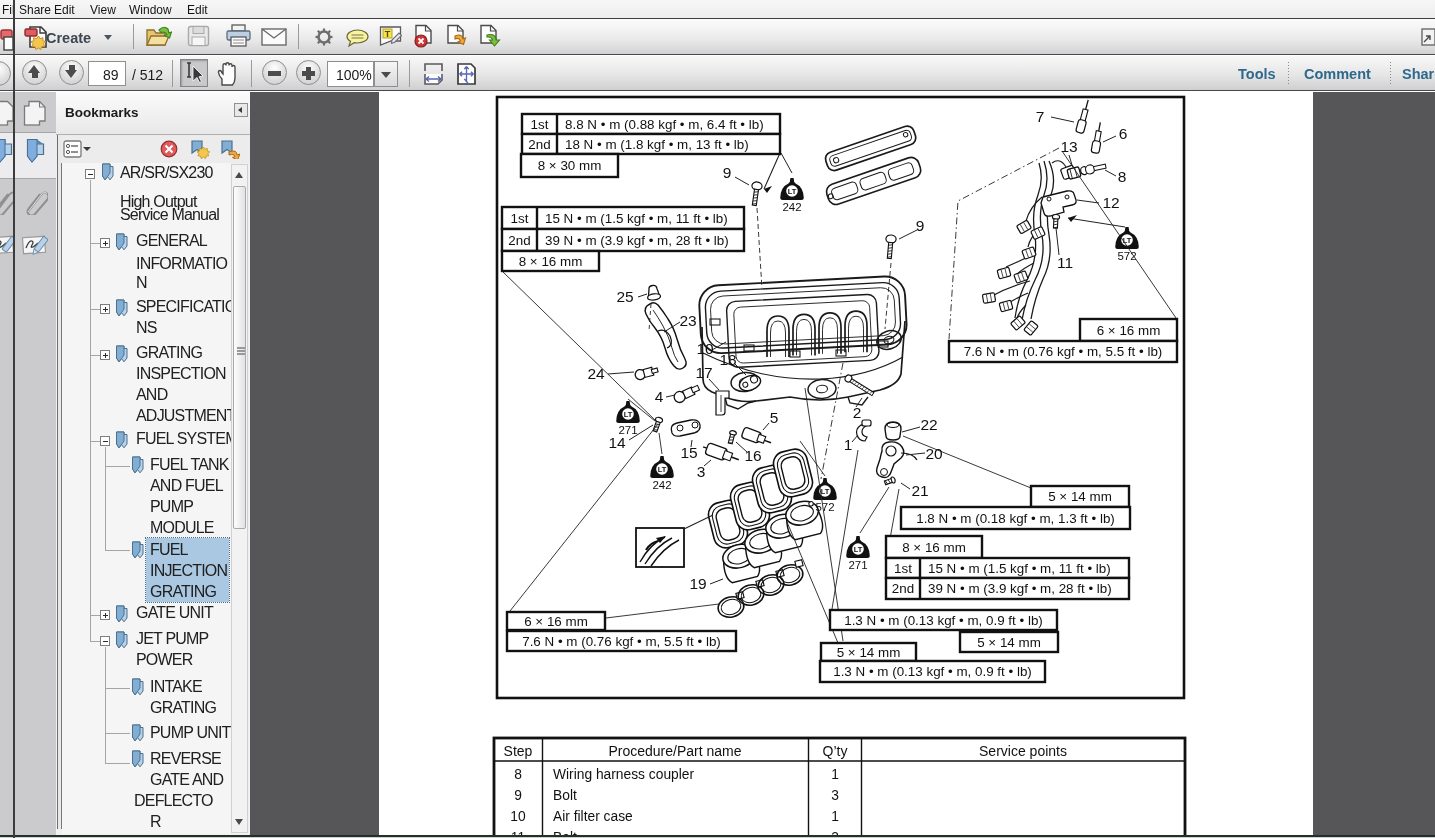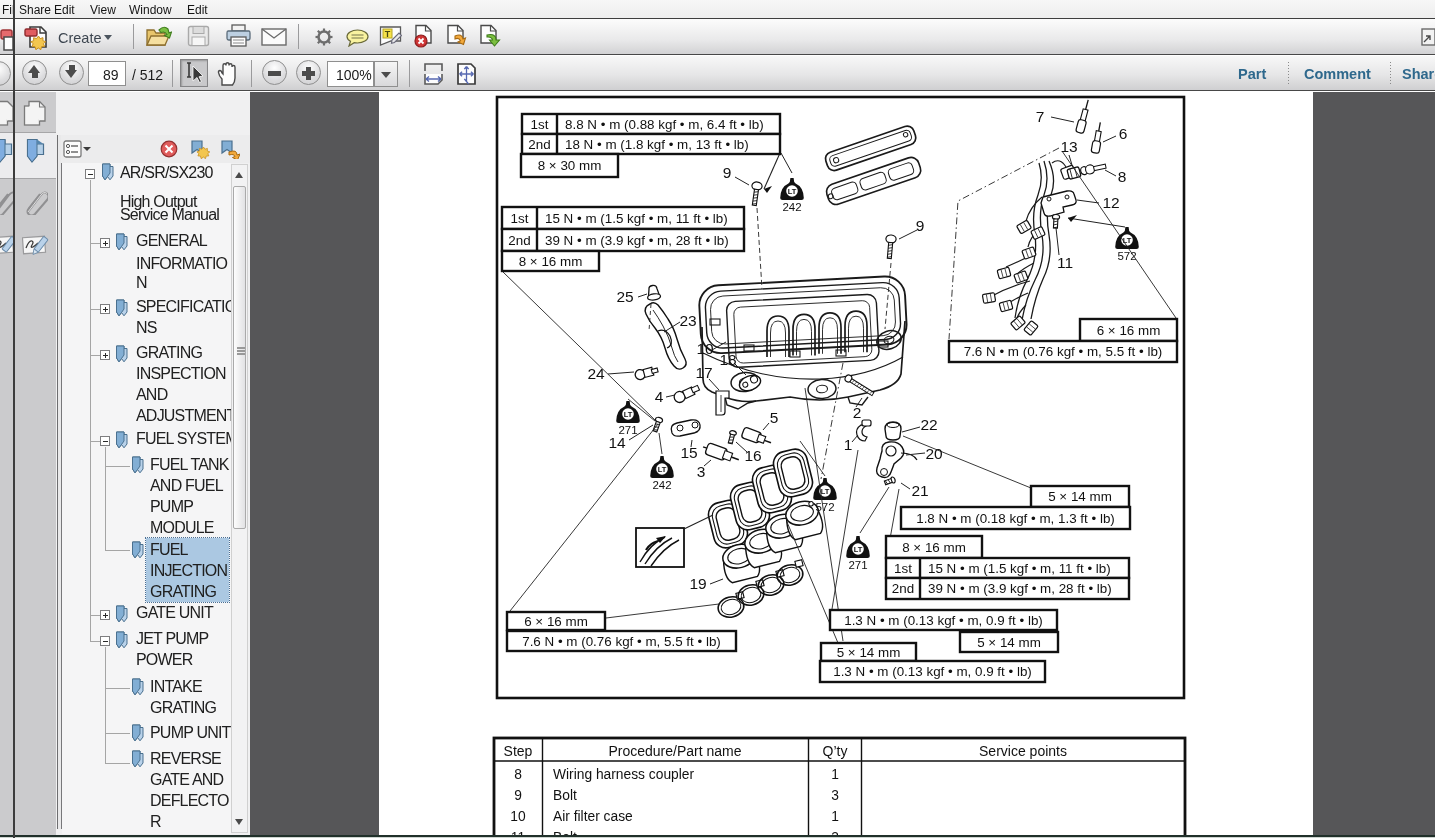--- a/index.html
+++ b/index.html
@@ -48,21 +48,21 @@
       <rect x="1" y="2" width="11" height="9" rx="2" fill="#e66a6d" stroke="#a03537" stroke-width="1.5"></rect>
       <rect x="4" y="9" width="9" height="13" fill="#fdfdfd" stroke="#4a4a4a" stroke-width="1.5"></rect>
     </svg>
 
  <svg class="toolbtn" style="left:24px;top:4px" width="26" height="27" viewBox="0 0 26 27">
   <path d="M6,4 L17,4 L22,9 L22,24 L6,24 Z" fill="#fdfdfd" stroke="#3a3a3a" stroke-width="1.6"></path>
   <path d="M16,4 L16,10 L22,10" fill="none" stroke="#3a3a3a" stroke-width="1.4"></path>
   <rect x="1" y="6" width="12" height="7" rx="1.5" fill="#e05c60" stroke="#8e2b2e" stroke-width="1.4"></rect>
   <path d="M14.5,13 l1.6,2.6 2.9,-0.9 -0.1,3 2.9,1 -2.4,1.9 1.2,2.8 -3,0.3 -0.8,3 -2.5,-1.8 -2.5,1.8 -0.8,-3 -3,-0.3 1.2,-2.8 -2.4,-1.9 2.9,-1 -0.1,-3 2.9,0.9 Z" fill="#f3c64f" stroke="#c89022" stroke-width="1"></path>
  </svg>
- <span style="position:absolute;left:58px;top:11px;font-size:14.5px;font-weight:normal;color:#3d4650">Create</span>
+ <span style="position:absolute;left:46px;top:11px;font-size:14.5px;font-weight:bold;color:#3d4650">Create</span>
  <div style="position:absolute;left:104px;top:16px;width:0;height:0;border-left:4.5px solid transparent;border-right:4.5px solid transparent;border-top:5px solid #4c555f"></div>
  <div class="vsep" style="left:133px;top:5px;height:25px"></div>
 
  <svg class="toolbtn" style="left:145px;top:5px" width="27" height="25" viewBox="0 0 27 25">
   <path d="M2,21 L2,6 L9,6 L11,9 L20,9 L20,21 Z" fill="#e8c56c" stroke="#8d6f2f" stroke-width="1.3"></path>
   <path d="M2,21 L6,12 L24,12 L20,21 Z" fill="#f5dfa0" stroke="#8d6f2f" stroke-width="1.3"></path>
   <path d="M14,6 q5,-5 9,-1 l1,4 l2.5,-1 l-2,6 l-5,-2.5 l2.5,-1 q-2,-3.5 -6,-2 Z" fill="#7bc043" stroke="#3f7d1c" stroke-width="1.1"></path>
  </svg>
 
  <svg class="toolbtn" style="left:187px;top:6px" width="23" height="22" viewBox="0 0 23 22">
@@ -175,21 +175,21 @@
  <svg class="toolbtn" style="left:424px;top:7px" width="19" height="22" viewBox="0 0 19 22">
   <path d="M1,8 L1,1 L18,1 L18,8" fill="none" stroke="#5a5a5a" stroke-width="1.6"></path>
   <path d="M1,11 L1,21 L14,21 L18,17 L18,11" fill="#fdfdfd" stroke="#5a5a5a" stroke-width="1.6"></path>
   <path d="M2,16 L17,16 M2,16 l3,-2.5 M2,16 l3,2.5 M17,16 l-3,-2.5 M17,16 l-3,2.5" stroke="#5567b0" stroke-width="1.4" fill="none"></path>
  </svg>
 
  <svg class="toolbtn" style="left:457px;top:7px" width="19" height="22" viewBox="0 0 19 22">
   <path d="M1,1 L14,1 L18,5 L18,21 L1,21 Z" fill="#fdfdfd" stroke="#3a3a3a" stroke-width="1.7"></path>
   <path d="M9.5,3.5 L9.5,18.5 M9.5,3.5 l-2.2,2.6 M9.5,3.5 l2.2,2.6 M9.5,18.5 l-2.2,-2.6 M9.5,18.5 l2.2,2.6 M2.5,11 L16.5,11 M2.5,11 l2.6,-2.2 M2.5,11 l2.6,2.2 M16.5,11 l-2.6,-2.2 M16.5,11 l-2.6,2.2" stroke="#5567b0" stroke-width="1.3" fill="none"></path>
  </svg>
- <span style="position:absolute;left:1238px;top:10px;font-size:14.5px;font-weight:bold;color:#2e688c">Part</span>
+ <span style="position:absolute;left:1238px;top:10px;font-size:14.5px;font-weight:bold;color:#2e688c">Tools</span>
  <div class="dotsep" style="left:1288px;top:6px;height:22px"></div>
  <span style="position:absolute;left:1304px;top:10px;font-size:14.5px;font-weight:bold;color:#2e688c">Comment</span>
  <div class="dotsep" style="left:1390px;top:6px;height:22px"></div>
  <span style="position:absolute;left:1402px;top:10px;font-size:14.5px;font-weight:bold;color:#2e688c">Share</span>
 </div>
 
 <div id="bgcol">
  <div style="position:absolute;left:0;top:0;width:13px;height:41px;border-bottom:1px solid #a6a6a8"></div>
  <svg style="position:absolute;left:-9px;top:8px" width="24" height="27" viewBox="0 0 24 27">
   <rect x="1.5" y="6" width="15" height="19" fill="#f4f4f4" stroke="#7a7a7a" stroke-width="1.3"></rect>
@@ -231,20 +231,25 @@
  <svg style="position:absolute;left:7px;top:140px" width="28" height="26" viewBox="0 0 28 26">
   <rect x="1" y="5" width="22" height="16" fill="#f6f6f6" stroke="#9a9a9c" stroke-width="1.2" transform="rotate(-4 12 13)"></rect>
   <path d="M4,16 q3,-8 6,-7 q2,1 0,4 q-2,3 1,2 q3,-2 5,-4" fill="none" stroke="#3a3a3a" stroke-width="1.3"></path>
   <g transform="rotate(38 18 14)">
         <rect x="15" y="4" width="5.5" height="16" rx="1" fill="#b9d2ea" stroke="#6a8aa8" stroke-width="1"></rect>
         <path d="M15,20 L17.7,25 L20.5,20 Z" fill="#d8e6f2" stroke="#6a8aa8" stroke-width="0.8"></path>
       </g>
  </svg>
 </div>
 <div id="panel">
+ <div id="phead">
+  <span style="position:absolute;left:9px;top:13px;font-size:13.5px;font-weight:bold;color:#1a1a1a">Bookmarks</span>
+  <div style="position:absolute;left:178px;top:11px;width:14px;height:14px;background:#e8e8e9;border:1px solid #909092"></div>
+  <div style="position:absolute;left:182px;top:15px;width:0;height:0;border-top:3.5px solid transparent;border-bottom:3.5px solid transparent;border-right:4.5px solid #3a3a3a"></div>
+ </div>
  <div id="ptool">
   <svg style="position:absolute;left:7px;top:5px" width="19" height="18" viewBox="0 0 19 18">
         <rect x="1" y="1" width="17" height="16" rx="2" fill="#fdfdfd" stroke="#7a7a7a" stroke-width="1.3"></rect>
         <circle cx="5" cy="6" r="1.6" fill="none" stroke="#555" stroke-width="1"></circle>
         <circle cx="5" cy="12" r="1.6" fill="none" stroke="#555" stroke-width="1"></circle>
         <line x1="8" y1="6" x2="15" y2="6" stroke="#555" stroke-width="1.3"></line>
         <line x1="8" y1="12" x2="15" y2="12" stroke="#555" stroke-width="1.3"></line>
       </svg>
   <div style="position:absolute;left:27px;top:12px;width:0;height:0;border-left:4px solid transparent;border-right:4px solid transparent;border-top:4.5px solid #3a3a3a"></div>
   <svg style="position:absolute;left:104px;top:5px" width="18" height="18" viewBox="0 0 18 18">
@@ -373,21 +378,21 @@
       <div class="tl" style="left:88px;top:399px">INJECTION</div>
       <div class="tl" style="left:88px;top:420px">GRATING</div>
       <div class="tl" style="left:74px;top:441px">GATE UNIT</div>
       <div class="tl" style="left:74px;top:467px">JET PUMP</div>
       <div class="tl" style="left:74px;top:488px">POWER</div>
       <div class="tl" style="left:88px;top:515px">INTAKE</div>
       <div class="tl" style="left:88px;top:536px">GRATING</div>
       <div class="tl" style="left:88px;top:561px">PUMP UNIT</div>
       <div class="tl" style="left:88px;top:587px">REVERSE</div>
       <div class="tl" style="left:88px;top:608px">GATE AND</div>
-      <div class="tl" style="left:88px;top:629px">DEFLECTO</div>
+      <div class="tl" style="left:72px;top:629px">DEFLECTO</div>
       <div class="tl" style="left:88px;top:650px">R</div>
  </div>
  <div id="scroll">
   <div class="sarrow" style="top:7px;border-bottom:6px solid #4a4a4a"></div>
   <div id="thumb">
         <div style="position:absolute;left:2.5px;top:160px;width:8px;height:1.5px;background:#999;box-shadow:0 3px #999,0 6px #999"></div>
       </div>
   <div class="sarrow" style="bottom:7px;border-top:6px solid #4a4a4a"></div>
  </div>
 </div>

